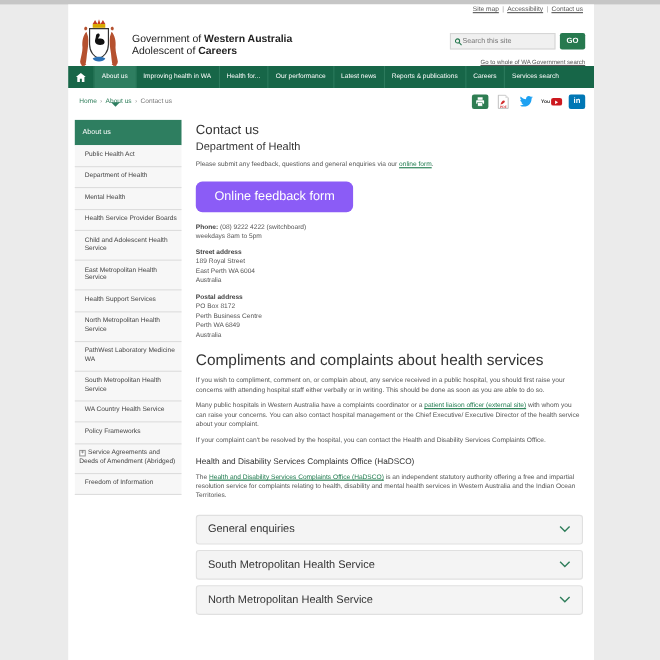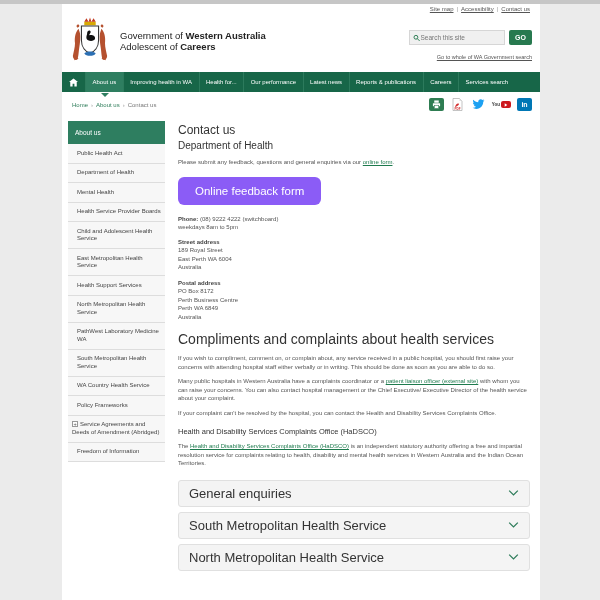--- a/index.html
+++ b/index.html
@@ -2,21 +2,21 @@
 <html><head>
 <meta charset="utf-8">
 <style>
   * { margin:0; padding:0; box-sizing:border-box; }
   html,body { width:600px; height:600px; overflow:hidden; }
   body { background:#ebebeb; font-family:"Liberation Sans", sans-serif; color:#555; }
   .topbar { height:4px; background:#c6c6c6; width:100%; }
   .page { width:478px; margin-left:62px; background:#ffffff; min-height:596px; position:relative; }
 
   
-  .header { position:relative; height:68px; padding:4px 8px 0 6px; }
+  .header { position:relative; height:56px; padding:4px 8px 0 6px; }
   .meta-links { position:absolute; top:2px; right:8px; font-size:6px; color:#555; }
   .meta-links a { color:#555; text-decoration:underline; margin:0 2px; cursor:pointer; }
   .meta-sep { color:#999; margin:0 1px; }
   .brand { display:flex; align-items:center; margin-top:8px; }
   .crest { width:44px; height:50px; flex:0 0 auto; }
   .brand-text { margin-left:8px; font-size:9.5px; color:#222; line-height:11px; }
   .search-area { position:absolute; top:26px; right:8px; width:125px; text-align:right; }
   .search-row { display:flex; align-items:center; justify-content:flex-end; }
   .search-box { display:flex; align-items:center; background:#f0f0f0; border:1px solid #d6d6d6; height:15px; width:96px; padding:0 3px; }
   .search-box input { border:none; background:transparent; font-size:6.5px; width:100%; outline:none; color:#444; font-family:"Liberation Sans",sans-serif; }
@@ -59,21 +59,21 @@
   .main p { font-size:6px; line-height:8.5px; color:#555; margin-bottom:6px; }
   .main a { color:#1d7a4d; text-decoration:underline; cursor:pointer; }
   .feedback-btn { display:inline-block; background:#8b5cf6; color:#fff; font-size:11.5px; padding:8px 17px; border:none; border-radius:6px; margin:4px 0 10px 0; cursor:pointer; font-family:"Liberation Sans",sans-serif; }
   .addr-label { font-weight:bold; color:#444; }
   .addr p { margin-bottom:0; }
   .addr { margin-bottom:7px; }
   h2.section { font-size:14px; font-weight:normal; color:#333; margin:10px 0 7px 0; }
   h3.section { font-size:7.5px; font-weight:normal; color:#333; margin:10px 0 6px 0; }
   .accordions { margin-top:12px; }
   .accordion { display:flex; justify-content:space-between; align-items:center; background:#f4f4f4; border:1px solid #e0e0e0; border-radius:3px; height:27px; padding:0 10px; margin-bottom:5px; cursor:pointer; }
-  .accordion span { font-size:13px; color:#333; }
+  .accordion span { font-size:10px; color:#333; }
 </style>
 </head>
 <body>
 
 <div class="topbar"></div>
 
 <div class="page">
 
   <div class="header">
     <div class="meta-links">

